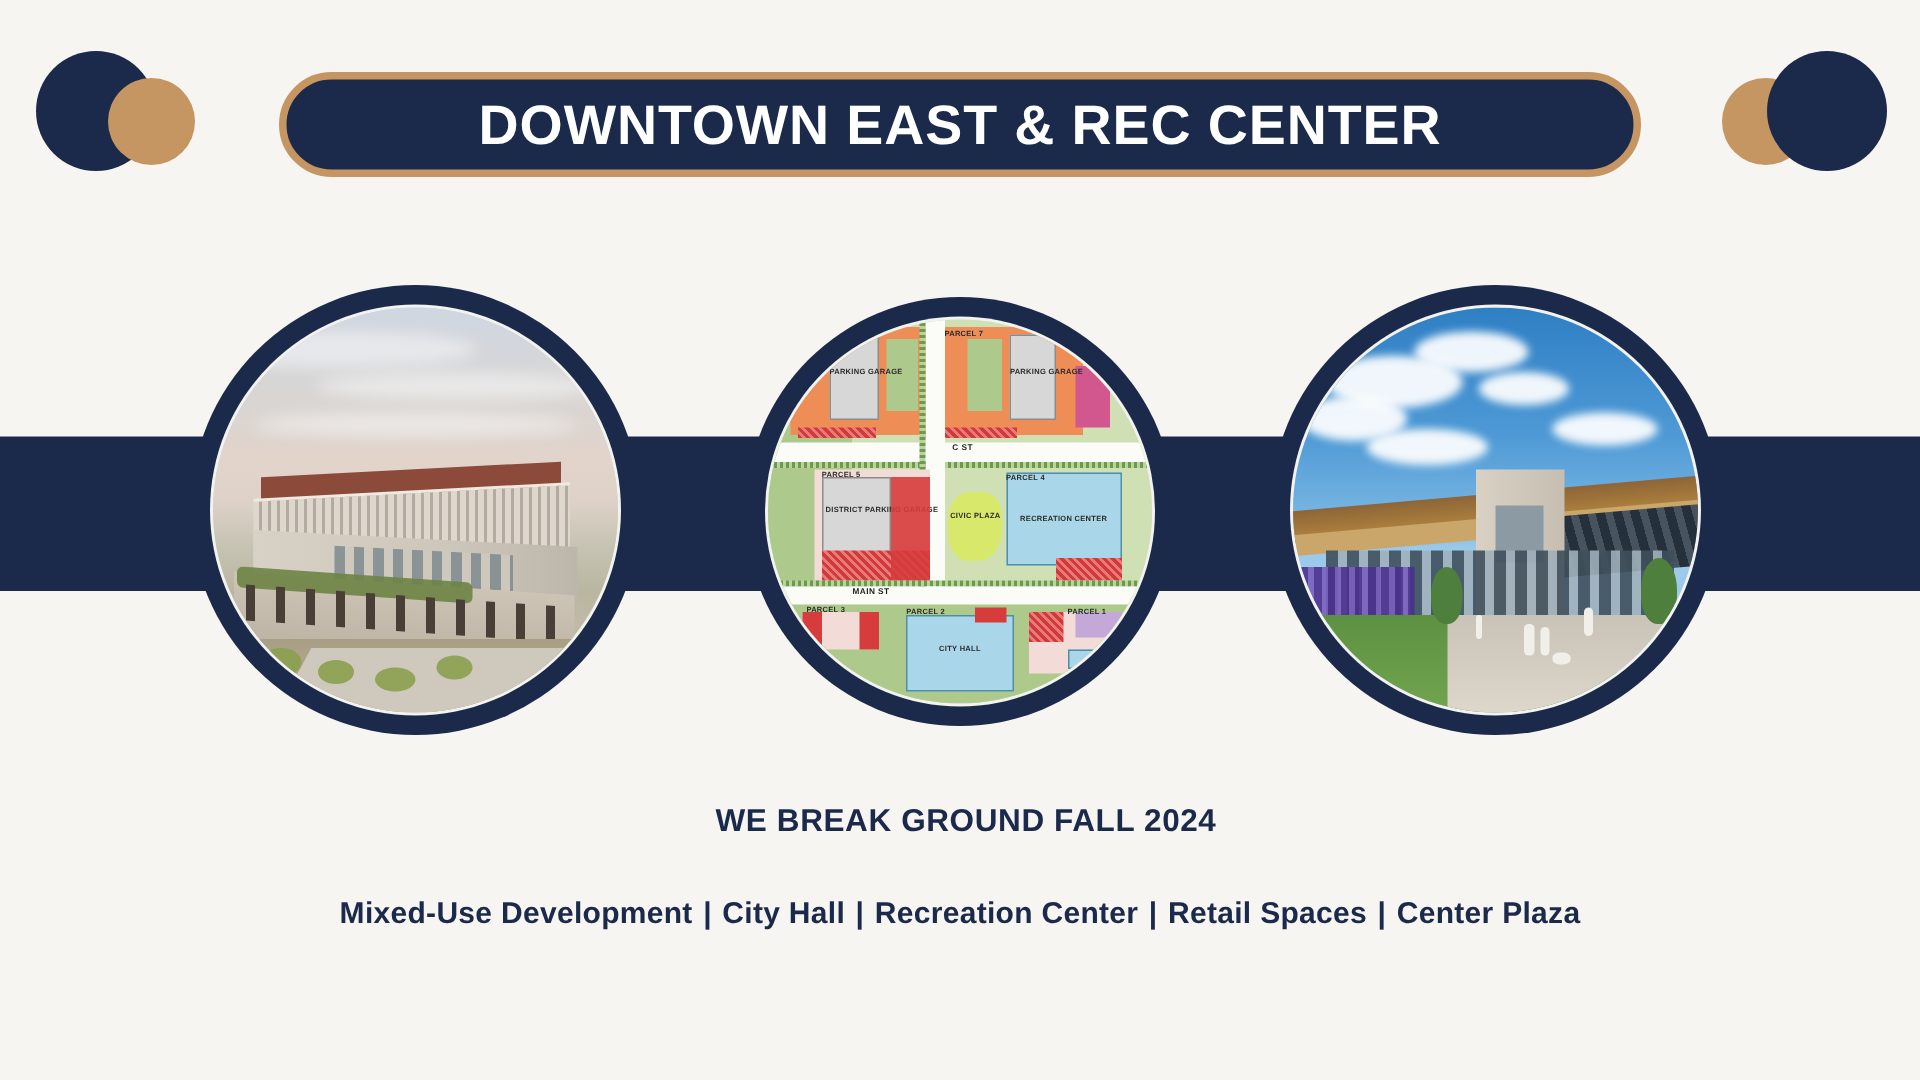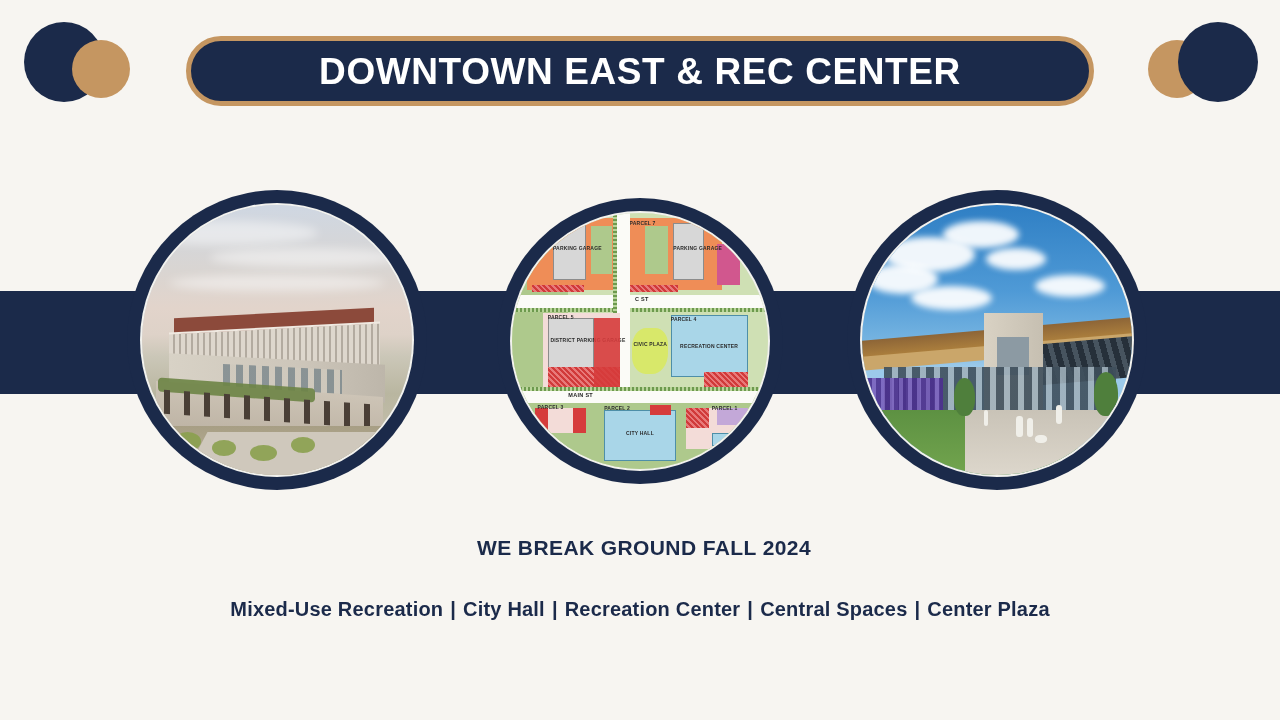--- a/index.html
+++ b/index.html
@@ -20,21 +20,21 @@
     position: absolute;
     inset: 0;
     background: #f7f5f1;
     overflow: hidden;
   }
 
   
   .header-zone {
     position: absolute;
     left: 0;
-    top: 0;
+    top: 12px;
     width: 1280px;
     height: 140px;
   }
 
   
   .deco-left {
     position: absolute;
     left: 24px;
     top: 22px;
     width: 110px;
@@ -595,16 +595,16 @@
           <div class="person" style="left:45%;top:76%;width:1.8%;height:6%;"></div>
         </div>
       </div>
     </div>
 
   </div>
 
   <div class="tagline">WE BREAK GROUND FALL 2024</div>
 
   <div class="features">
-    <span class="feat">Mixed-Use Recreation</span><span class="sep">|</span><span class="feat">City Hall</span><span class="sep">|</span><span class="feat">Recreation Center</span><span class="sep">|</span><span class="feat">Central Spaces</span><span class="sep">|</span><span class="feat">Center Plaza</span>
+    <span class="feat">Mixed-Use Development</span><span class="sep">|</span><span class="feat">City Hall</span><span class="sep">|</span><span class="feat">Recreation Center</span><span class="sep">|</span><span class="feat">Retail Spaces</span><span class="sep">|</span><span class="feat">Center Plaza</span>
   </div>
 
 </div>
 
 </body></html>

